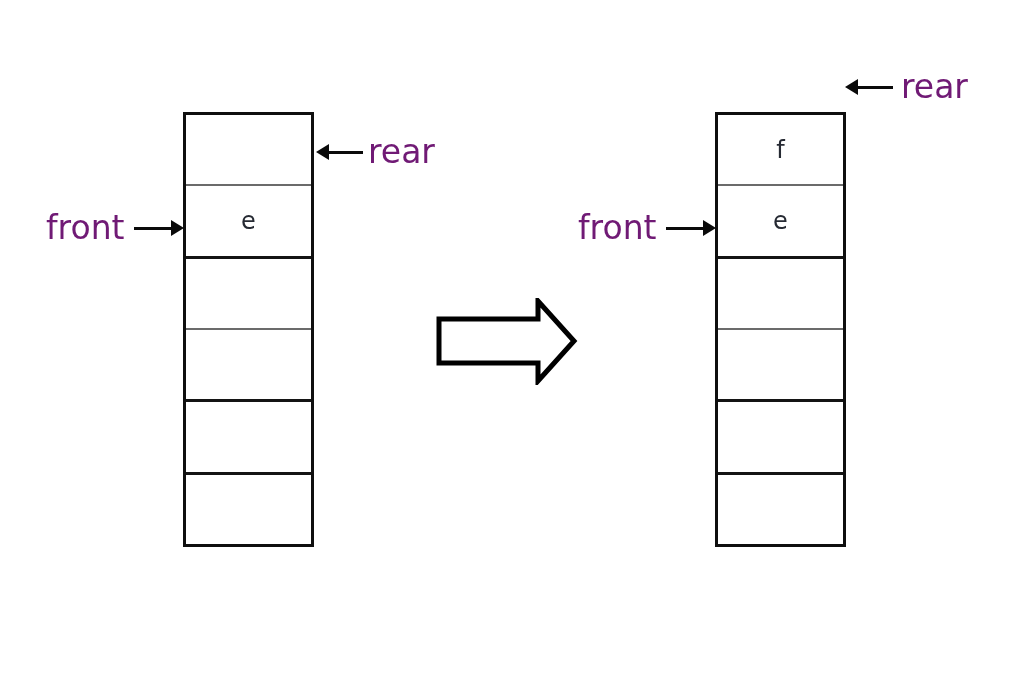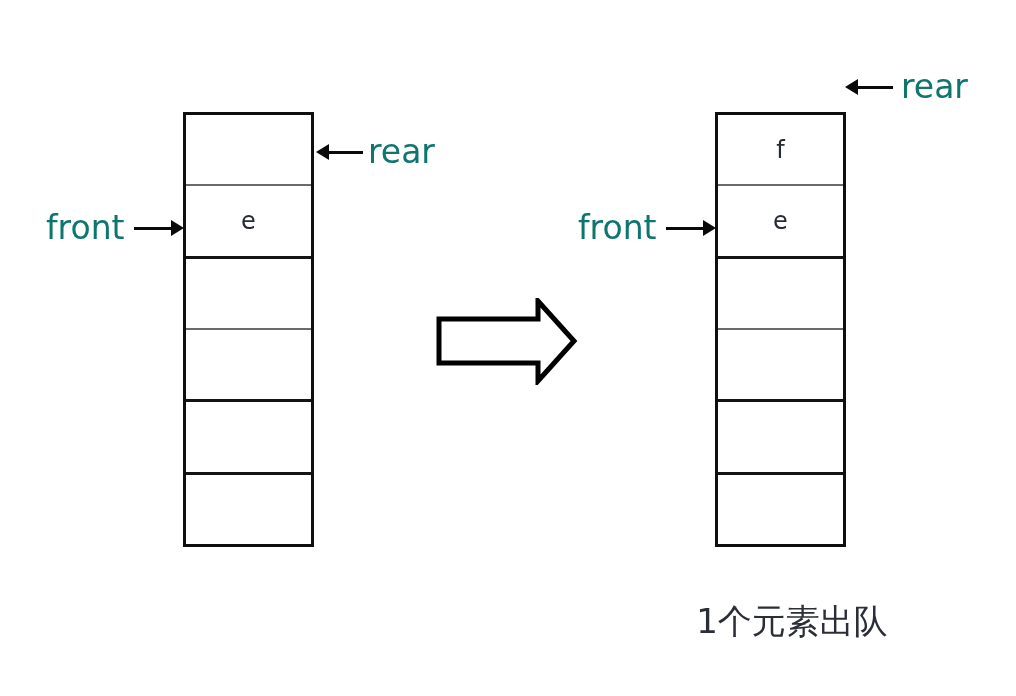--- a/index.html
+++ b/index.html
@@ -60,21 +60,21 @@
     border-right: 13px solid #0a0a0a;
     border-top: 8px solid transparent;
     border-bottom: 8px solid transparent;
   }
 
   
   .ptr-label {
     position: absolute;
     font-size: 33px;
     line-height: 40px;
-    color: #0f766e;
+    color: #701a75;
     white-space: nowrap;
   }
 
   
   .block-arrow { position: absolute; left: 436px; top: 298px; }
 
   
   .caption {
     position: absolute;
     left: 672px;
@@ -131,15 +131,14 @@
   <div class="harrow" style="left:845px; top:78px;">
     <div class="head-left"></div>
     <div class="shaft" style="width:35px;"></div>
   </div>
   <div class="ptr-label" style="left:901px; top:67px;">rear</div>
 
   <svg class="block-arrow" width="142" height="87" viewBox="0 0 142 87">
     <polygon points="3,21 102,21 102,3 138,43 102,83 102,65 3,65" fill="#ffffff" stroke="#000000" stroke-width="5" stroke-linejoin="miter"></polygon>
   </svg>
 
-  <div class="caption">1个元素出队</div>
 
 </div>
 
 </body></html>

